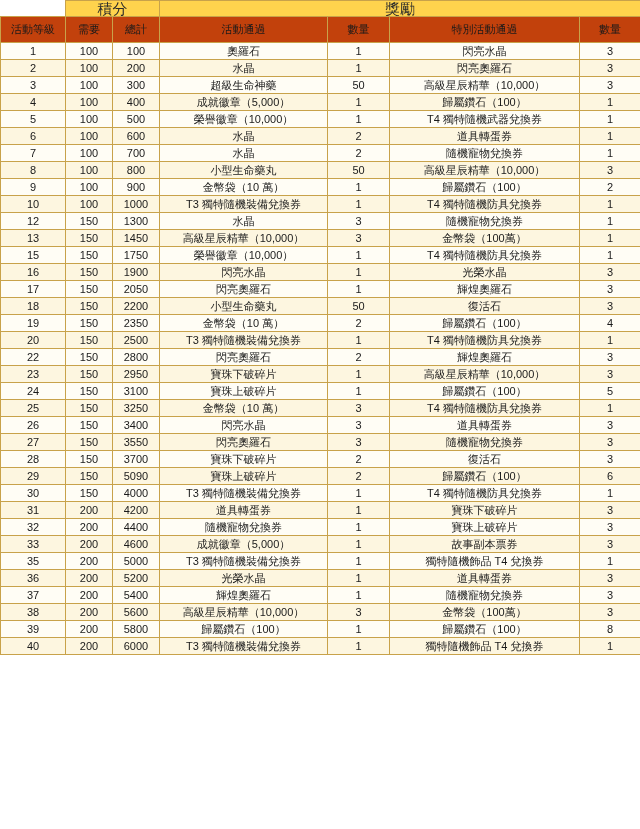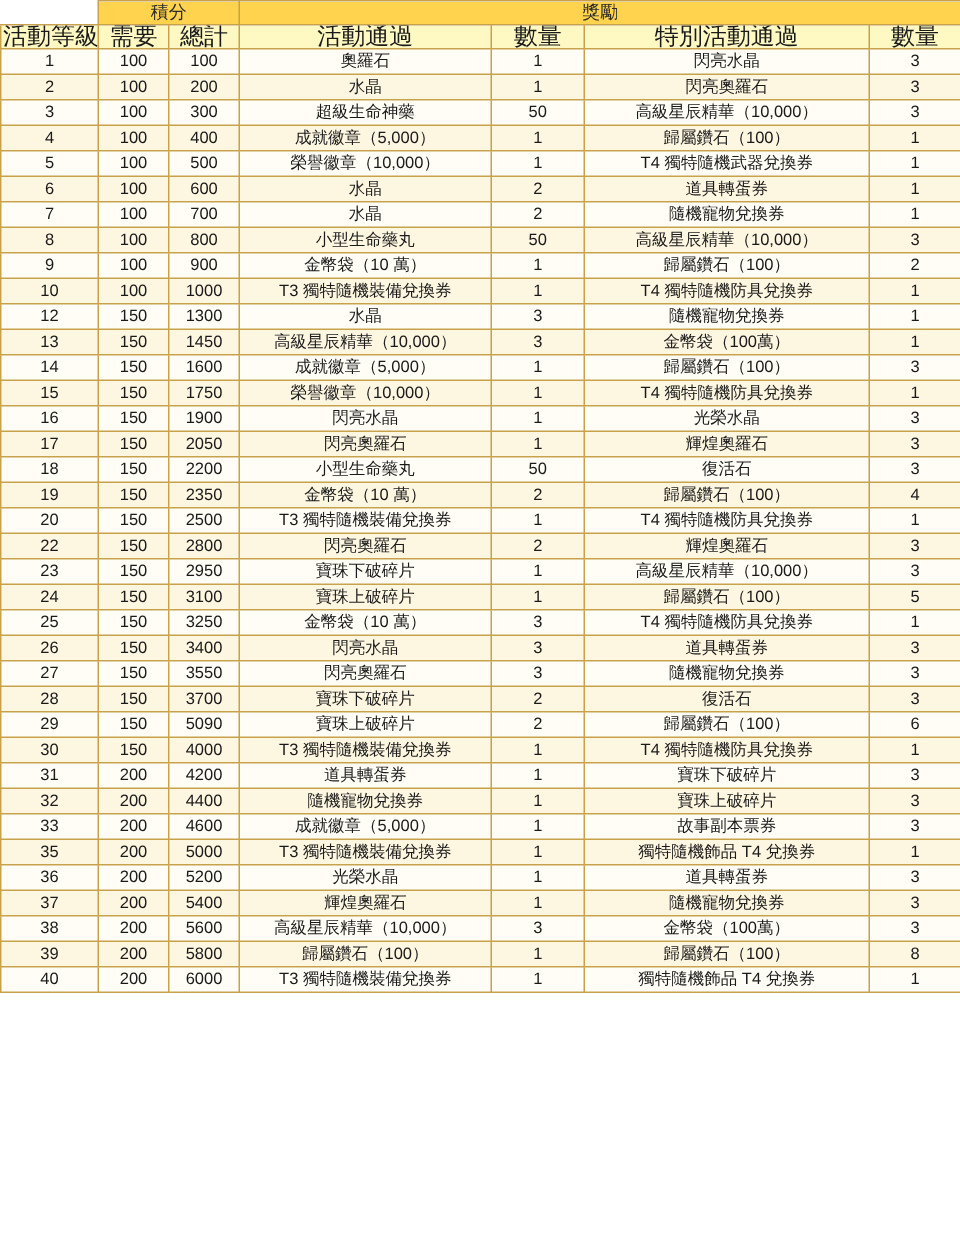--- a/index.html
+++ b/index.html
@@ -30,34 +30,34 @@
     padding: 1px 1px;
     color: #1a1a1a;
     font-weight: normal;
     white-space: nowrap;
     overflow: hidden;
   }
   
   tr.group-head th {
     background: #ffd34d;
     height: 15px;
-    font-size: 12px;
+    font-size: 15px;
     border: 1px solid #c8a24a;
     color: #2b2b2b;
   }
   tr.group-head th.blank {
     background: #ffffff;
     border-left: none;
     border-top: none;
     border-right: 1px solid #c8a24a;
   }
   tr.col-head th {
-    background: #fef9c3;
-    height: 16px;
-    font-size: 16px;
+    background: #c2410c;
+    height: 26px;
+    font-size: 11px;
     color: #1a1a1a;
   }
   col.c-level { width: 65px; }
   col.c-need  { width: 47px; }
   col.c-total { width: 47px; }
   col.c-pass  { width: 168px; }
   col.c-qty1  { width: 62px; }
   col.c-spec  { width: 190px; }
   col.c-qty2  { width: 61px; }
 
@@ -200,29 +200,20 @@
         <tr>
           <td class="num">13</td>
           <td class="num">150</td>
           <td class="num">1450</td>
           <td class="item">高級星辰精華（10,000）</td>
           <td class="num">3</td>
           <td class="item">金幣袋（100萬）</td>
           <td class="num">1</td>
         </tr>
         <tr>
-          <td class="num">14</td>
-          <td class="num">150</td>
-          <td class="num">1600</td>
-          <td class="item">成就徽章（5,000）</td>
-          <td class="num">1</td>
-          <td class="item">歸屬鑽石（100）</td>
-          <td class="num">3</td>
-        </tr>
-        <tr>
           <td class="num">15</td>
           <td class="num">150</td>
           <td class="num">1750</td>
           <td class="item">榮譽徽章（10,000）</td>
           <td class="num">1</td>
           <td class="item">T4 獨特隨機防具兌換券</td>
           <td class="num">1</td>
         </tr>
         <tr>
           <td class="num">16</td>

